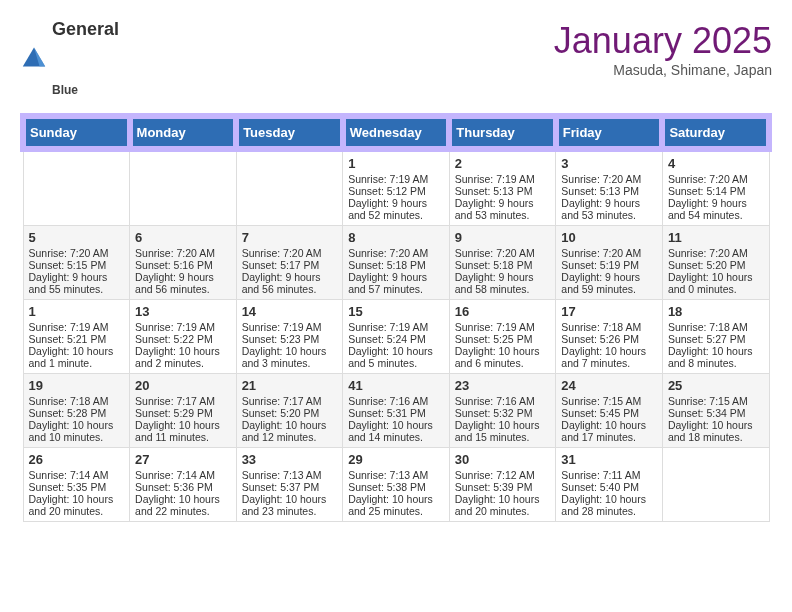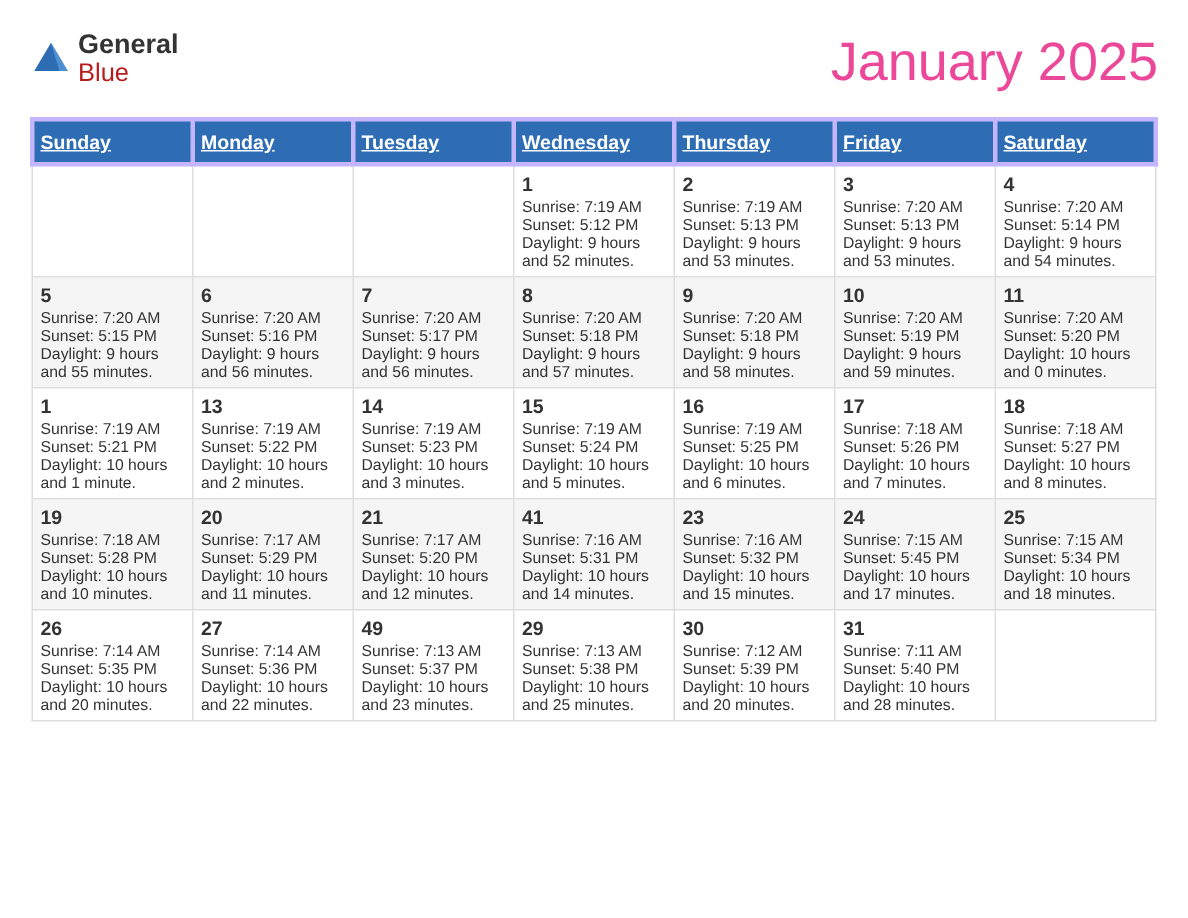--- a/index.html
+++ b/index.html
@@ -17,62 +17,62 @@
       margin-bottom: 16px;
     }
     .logo {
       display: flex;
       align-items: center;
     }
     .logo-text {
       display: flex;
       flex-direction: column;
       line-height: 1.1;
+      gap: 44px;
     }
     .logo-general {
       font-size: 18px;
       font-weight: bold;
       color: #333;
     }
     .logo-blue {
-      font-size: 17px;
-      font-weight: normal;
-      color: #b91c1c;
+      font-size: 12px;
+      font-weight: bold;
+      color: #404040;
     }
     .logo-icon {
       width: 28px;
       height: 28px;
       margin-right: 4px;
     }
     .title-block {
       text-align: right;
     }
     .month-title {
       font-size: 36px;
       font-weight: normal;
-      color: #ec4899;
+      color: #701a75;
     }
     .subtitle {
       font-size: 14px;
       color: #555;
     }
     .calendar {
       width: 100%;
       border-collapse: collapse;
       border: 1px solid #ccc;
     }
     .calendar th {
       background: #2e6db4;
       color: #fff;
       padding: 6px 4px;
       font-size: 13px;
       font-weight: bold;
       text-align: left;
-      border: 3px solid #c4b5fd;
-      text-decoration: underline;
+      border: 6px solid #c4b5fd;
     }
     .calendar td {
       vertical-align: top;
       width: calc(100%/7);
       min-height: 80px;
       padding: 4px 5px;
       border: 1px solid #ddd;
       font-size: 10.5px;
       color: #333;
       background: #fff;
@@ -99,20 +99,21 @@
       <polygon points="20,5 36,32 4,32" fill="#2e6db4"></polygon>
       <polygon points="20,5 36,32 28,32" fill="#5ba0e0" opacity="0.7"></polygon>
     </svg>
     <div class="logo-text">
       <span class="logo-general">General</span>
       <span class="logo-blue">Blue</span>
     </div>
   </div>
   <div class="title-block">
     <div class="month-title">January 2025</div>
+    <div class="subtitle">Masuda, Shimane, Japan</div>
   </div>
 </div>
 
 <table class="calendar">
   <thead>
     <tr>
     <th>Sunday</th>
         <th>Monday</th>
         <th>Tuesday</th>
         <th>Wednesday</th>
@@ -317,21 +318,21 @@
           <div>and 20 minutes.</div>
         </td>
         <td>
           <span class="day-num">27</span>
           <div>Sunrise: 7:14 AM</div>
           <div>Sunset: 5:36 PM</div>
           <div>Daylight: 10 hours</div>
           <div>and 22 minutes.</div>
         </td>
         <td>
-          <span class="day-num">49</span>
+          <span class="day-num">33</span>
           <div>Sunrise: 7:13 AM</div>
           <div>Sunset: 5:37 PM</div>
           <div>Daylight: 10 hours</div>
           <div>and 23 minutes.</div>
         </td>
         <td>
           <span class="day-num">29</span>
           <div>Sunrise: 7:13 AM</div>
           <div>Sunset: 5:38 PM</div>
           <div>Daylight: 10 hours</div>

